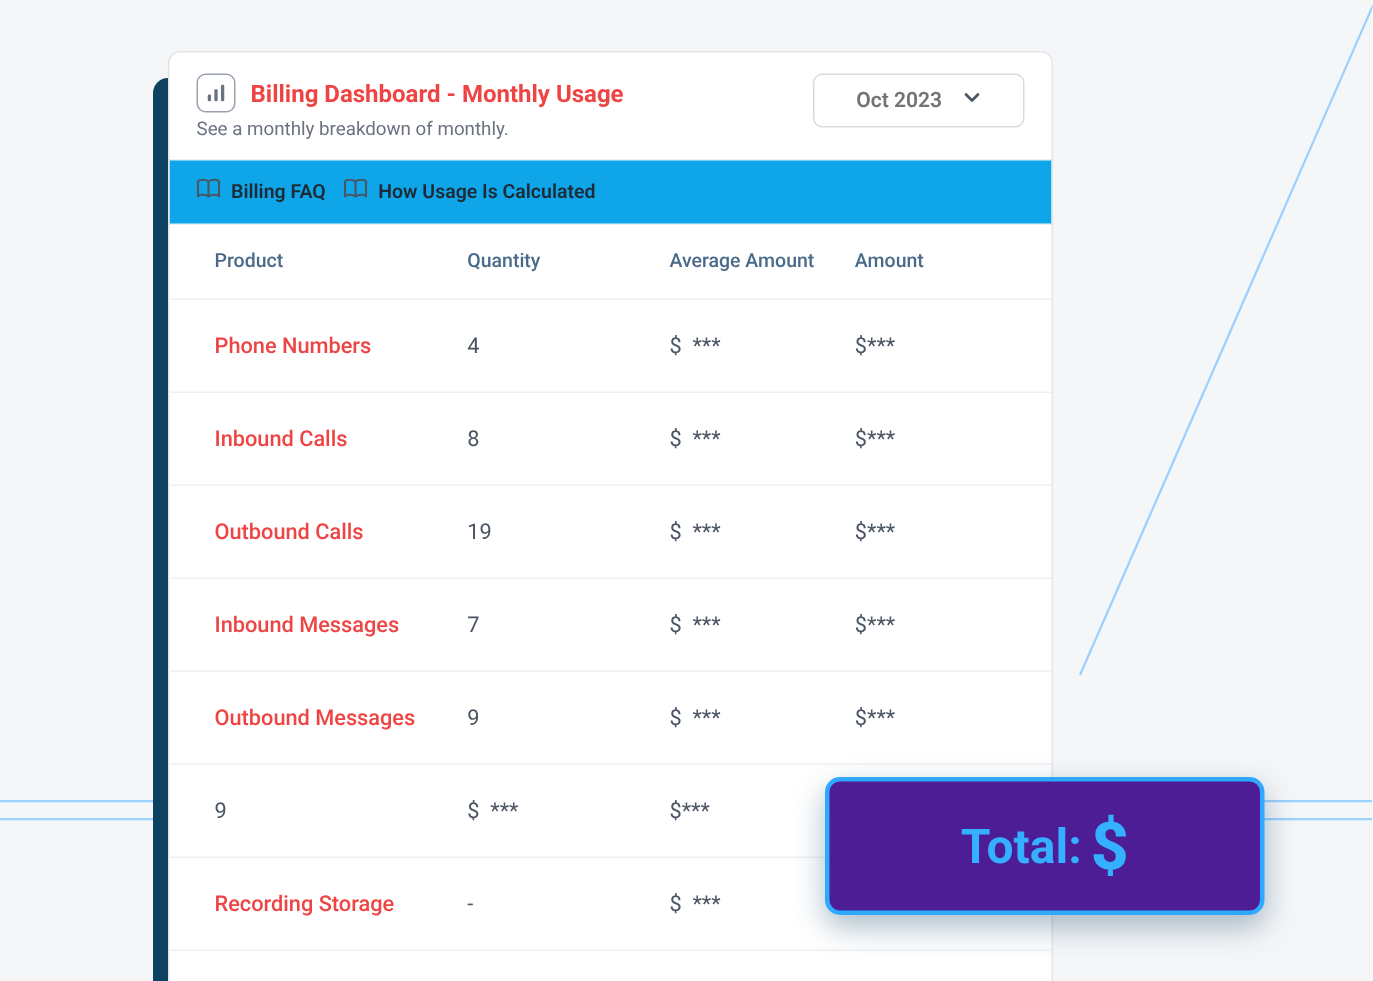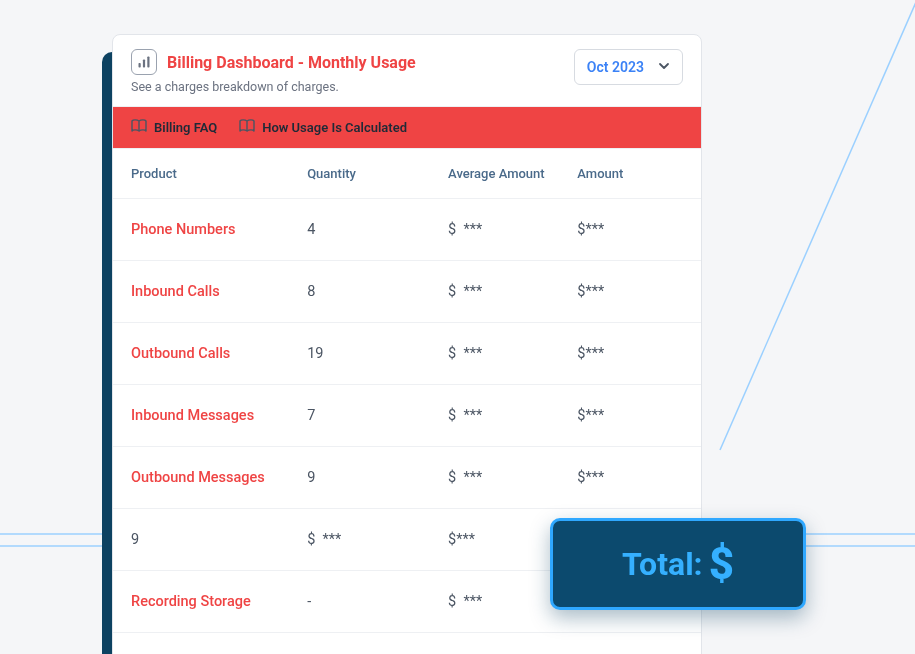--- a/index.html
+++ b/index.html
@@ -64,54 +64,54 @@
     color: #ef4444;
   }
   .subtitle {
     font-size: 12.5px;
     color: #6b7280;
     margin-top: 4px;
   }
   .month-select {
     border: 1px solid #d7dbe1;
     border-radius: 6px;
-    padding: 9px 12px;
+    padding: 9px 28px;
     display: flex;
     align-items: flex-start;
     gap: 14px;
     font-size: 14px;
     font-weight: 600;
-    color: #3b82f6;
+    color: #737373;
     cursor: pointer;
   }
   .helpbar {
-    background: #ef4444;
+    background: #0ea5e9;
     border-top: 1px solid #eef0f3;
     border-bottom: 1px solid #eef0f3;
     padding: 12px 18px;
     display: flex;
-    gap: 22px;
+    gap: 12px;
     align-items: center;
   }
   .help-link {
     display: flex;
     align-items: center;
     gap: 7px;
     font-size: 13px;
     font-weight: 600;
     color: #1f2a37;
     cursor: pointer;
   }
   .table {
     width: 100%;
   }
   .thead, .trow {
     display: grid;
     grid-template-columns: 1.5fr 1.2fr 1.1fr 0.9fr;
-    padding: 0 18px;
+    padding: 0 30px;
     align-items: center;
   }
   .thead {
     height: 50px;
     border-bottom: 1px solid #eef0f3;
   }
   .th {
     font-size: 13px;
     color: #4a6a8a;
     font-weight: 500;
@@ -133,23 +133,23 @@
   .td-price, .td-amount {
     font-size: 14.5px;
     color: #4b5563;
   }
   .td-price::before { content: "$  "; white-space: pre; }
   .td-amount::before { content: "$"; }
   .total-badge {
     position: absolute;
     left: 550px;
     top: 518px;
-    width: 256px;
+    width: 293px;
     height: 92px;
-    background: #0c4a6e;
+    background: #4c1d95;
     border: 3px solid #2fa8ff;
     border-radius: 10px;
     display: flex;
     align-items: center;
     justify-content: center;
     gap: 6px;
     box-shadow: 0 8px 20px rgba(13,66,97,0.35);
   }
   .total-label {
     color: #35b0ff;
@@ -180,21 +180,21 @@
         <div class="title-row">
           <span class="icon-box">
             <svg width="14" height="14" viewBox="0 0 14 14" fill="none">
               <rect x="1.5" y="8" width="2.2" height="4.5" rx="0.8" fill="#6b7280"></rect>
               <rect x="5.9" y="4.5" width="2.2" height="8" rx="0.8" fill="#6b7280"></rect>
               <rect x="10.3" y="1.5" width="2.2" height="11" rx="0.8" fill="#6b7280"></rect>
             </svg>
           </span>
           <span class="title-text">Billing Dashboard - Monthly Usage</span>
         </div>
-        <div class="subtitle">See a charges breakdown of charges.</div>
+        <div class="subtitle">See a monthly breakdown of monthly.</div>
       </div>
       <div class="month-select">
         <span>Oct 2023</span>
         <span>
           <svg width="12" height="12" viewBox="0 0 12 12">
               <path d="M2 4 L6 8 L10 4" stroke="#4b5563" stroke-width="1.8" fill="none" stroke-linecap="round" stroke-linejoin="round"></path>
             </svg>
         </span>
       </div>
     </div>

